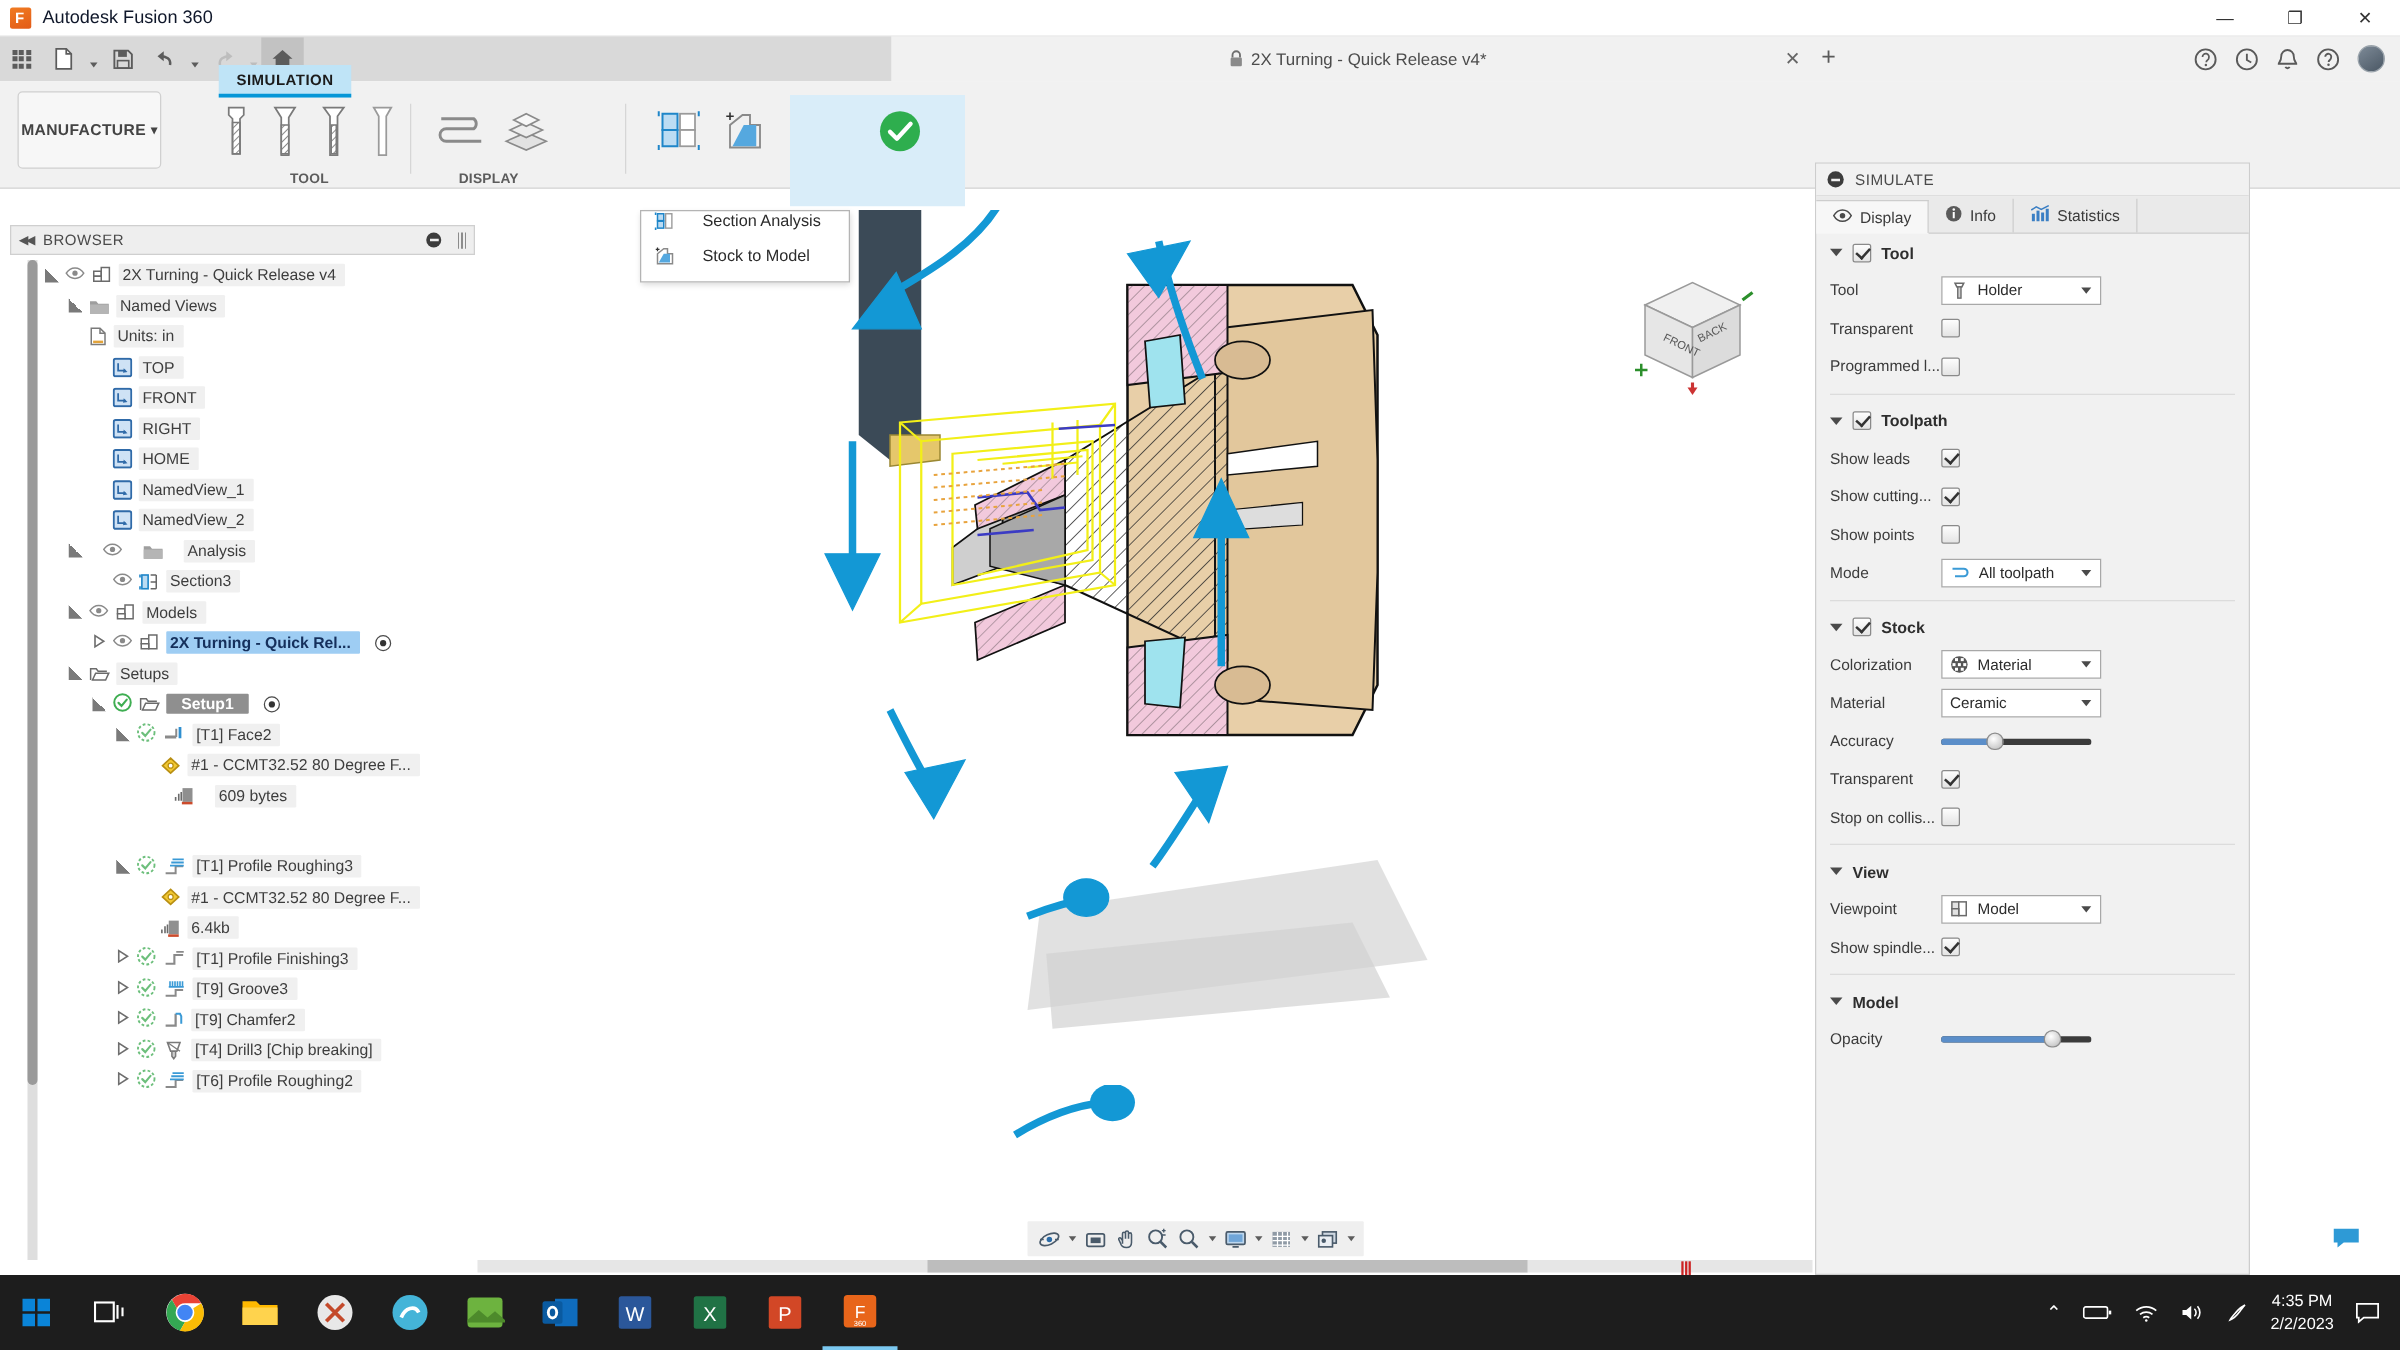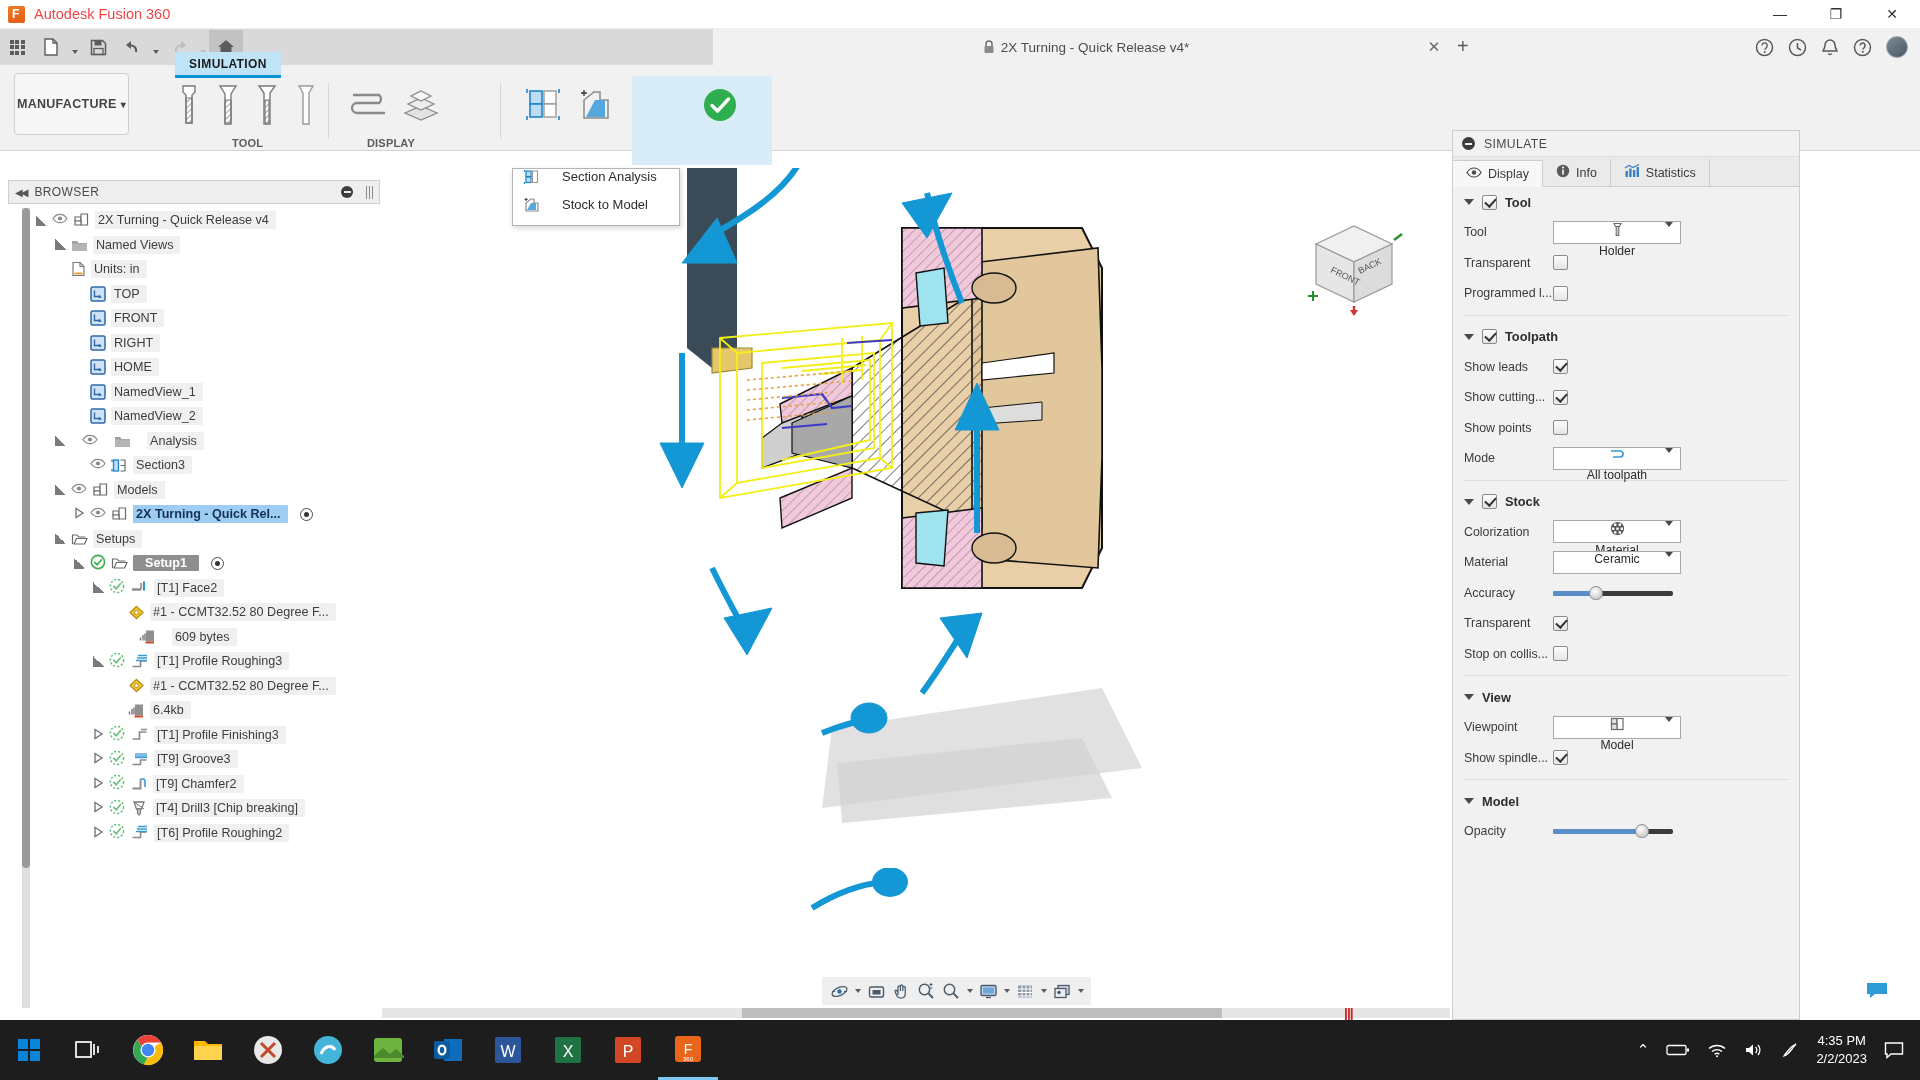--- a/index.html
+++ b/index.html
@@ -19,21 +19,21 @@
   }
   .tb-logo {
     width: 17px; height: 17px; margin-left: 8px; margin-right: 9px;
     background: linear-gradient(160deg,#f07b22,#e35b17);
     border-radius: 2px; position: relative;
   }
   .tb-logo::after {
     content: "F"; position: absolute; left: 4px; top: 0px;
     font-size: 12px; color: #fff; font-weight: bold; line-height: 17px;
   }
-  .tb-title { font-size: 14.5px; color: #ef4444; }
+  .tb-title { font-size: 14.5px; color: #0f172a; }
   .tb-btns { margin-left: auto; display: flex; height: 29px; }
   .tb-btn {
     width: 56px; height: 29px; display: flex; align-items: center;
     justify-content: center; color: #333; font-size: 14px;
   }
 
   
   .qab {
     position: absolute; left: 0; top: 29px; width: 1920px; height: 36px;
     background: #d9d9d9; display: flex; align-items: center;
@@ -230,21 +230,21 @@
     border-right: 5px solid transparent; border-top: 6px solid #4a4a4a; }
   .row { display: flex; align-items: center; height: 30.5px; padding-left: 11px; }
   .row .rl { width: 89px; font-size: 12.4px; color: #3b3b3b; }
   .cbx { width: 15px; height: 15px; border: 1px solid #8a8a8a; border-radius: 2px;
     background: linear-gradient(#fdfdfd,#e4e4e4); position: relative; flex: 0 0 15px; }
   .cbx.on::after { content: ""; position: absolute; left: 4px; top: 0px;
     width: 5px; height: 9px; border: solid #333; border-width: 0 2px 2px 0;
     transform: rotate(42deg); }
   .combo { width: 128px; height: 23px; background: #fff; border: 1px solid #a8a8a8;
     display: flex; align-items: center; gap: 7px; padding: 0 6px;
-    font-size: 12.2px; color: #2b2b2b; position: relative; flex-direction: column; }
+    font-size: 12.2px; color: #2b2b2b; position: relative; }
   .combo .cc { position: absolute; right: 7px; width: 0; height: 0;
     border-left: 4px solid transparent; border-right: 4px solid transparent;
     border-top: 5px solid #4a4a4a; }
   .slider { width: 120px; height: 16px; position: relative; }
   .sl-track { position: absolute; left: 0; top: 6px; width: 120px; height: 5px;
     background: #3b3b3b; border-radius: 2px; }
   .sl-fill { position: absolute; left: 0; top: 6px; height: 5px;
     background: #5b8ec9; border-radius: 2px; }
   .sl-knob { position: absolute; top: 1px; width: 14px; height: 14px;
     background: radial-gradient(circle at 40% 35%,#fff,#b9b9b9);
@@ -755,21 +755,21 @@
             <span class="tri"></span>
             <span style="display: flex;">
               <svg width="17" height="15" viewBox="0 0 17 15">
                 <rect x="7" y="1.5" width="8" height="11" fill="#8f8f8f"></rect>
                 <path d="M1.5 11.5v-3M4 11.5v-5.5M6 11.5v-7" stroke="#6b6b6b" stroke-width="1.3"></path>
                 <rect x="6.5" y="12.5" width="8.5" height="2" fill="#cc4b2c"></rect>
               </svg>
             </span>
             <span class="lbl">609 bytes</span>
           </div>
-          <div class="node" style="padding-left: 57px;">
+          <div class="node" style="padding-left: 57px; margin-top: 32px;">
             <span class="tri open"></span>
             <span class="eye"><svg width="16" height="16" viewBox="0 0 16 16">
                 <circle cx="8" cy="8" r="6.6" fill="none" stroke="#6dbf7c" stroke-width="1.5" stroke-dasharray="2.2 1.8"></circle>
                 <path d="M4.8 8.3l2.4 2.4 4.2-5" fill="none" stroke="#6dbf7c" stroke-width="1.7" stroke-linecap="round"></path>
               </svg></span>
             <span style="display: flex;">
               <svg width="19" height="15" viewBox="0 0 19 15">
                 <path d="M2.5 12.5h8V7h6" fill="none" stroke="#8a8a8a" stroke-width="1.6"></path>
                 <path d="M8 1.5h9M7 4h10M6 6.5h11" stroke="#3a9ad6" stroke-width="1.5"></path>
               </svg>

